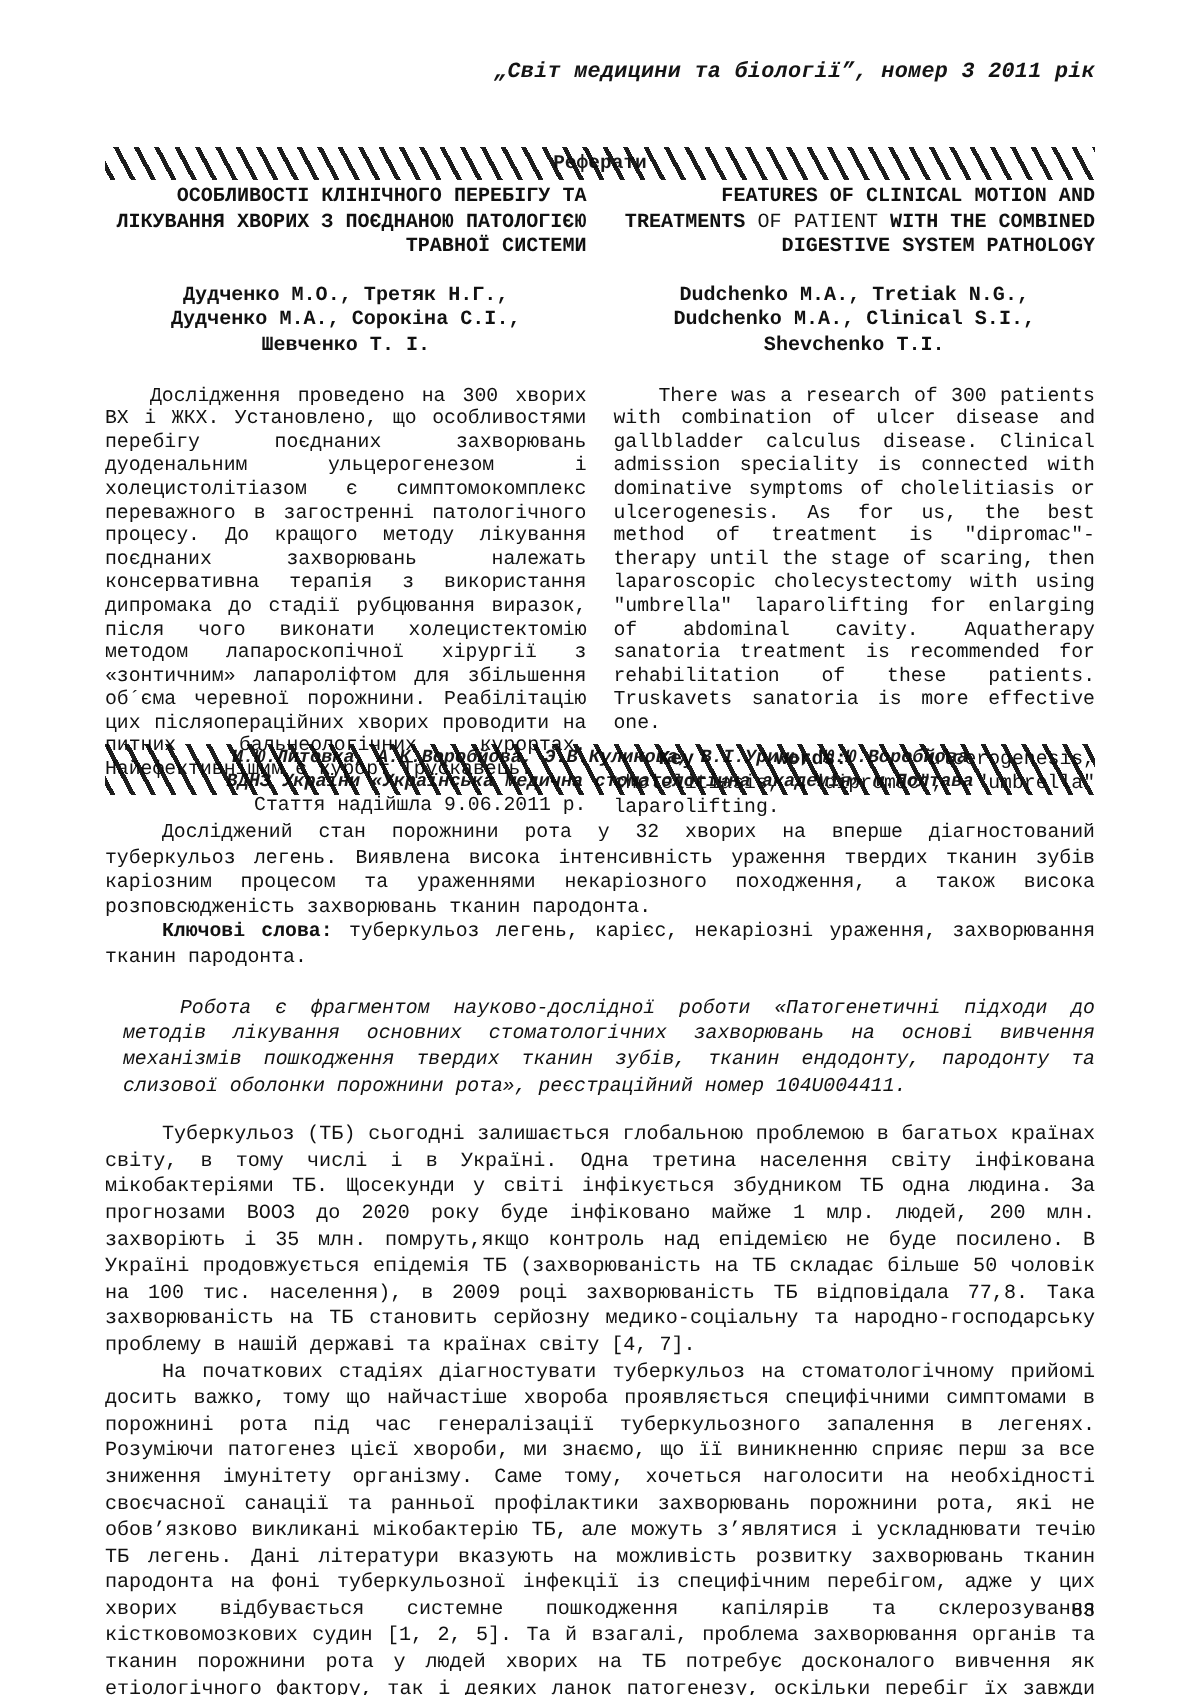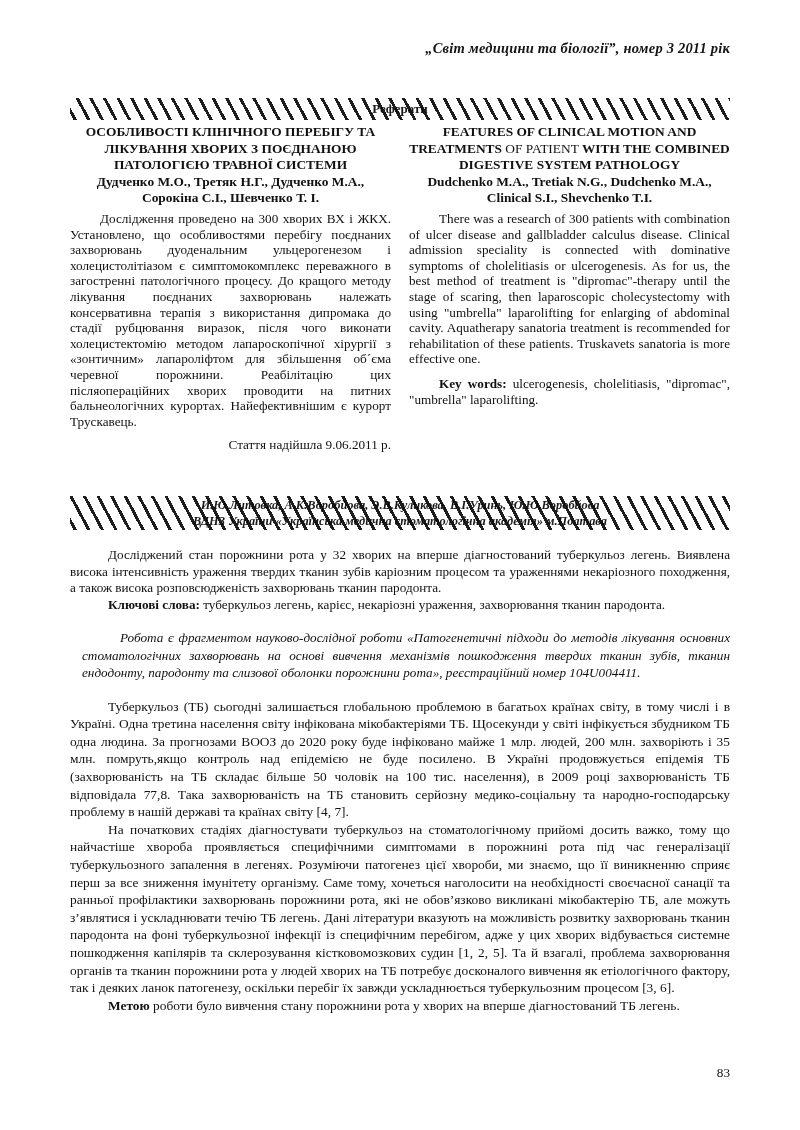--- a/index.html
+++ b/index.html
@@ -17,20 +17,21 @@
     overflow: hidden;
   }
 
   .page {
     position: absolute;
     left: 0; top: 0;
     width: 800px;
     height: 1114px;
     box-sizing: border-box;
     padding: 0;
+    font-family: Liberation Mono, monospace;
   }
 
   
   .running-head {
     position: absolute;
     left: 70px;
     top: 40px;
     width: 660px;
     text-align: right;
     font-style: italic;
@@ -83,33 +84,33 @@
   .two-col {
     display: flex;
     gap: 18px;
     margin-top: 4px;
   }
   .col {
     width: 321px;
   }
 
   .art-title {
-    text-align: center;
+    text-align: right;
     font-weight: bold;
     font-size: 13.4px;
     line-height: 16.6px;
     margin: 0;
   }
   .art-title .reg { font-weight: normal; }
   .art-authors {
     text-align: center;
     font-weight: bold;
     font-size: 13.4px;
     line-height: 16.6px;
-    margin: 0;
+    margin: 16px;
   }
 
   .abstract {
     margin: 4px 0 0 0;
     text-align: justify;
     font-size: 13.2px;
     line-height: 15.6px;
     text-indent: 30px;
     hyphens: auto;
     -webkit-hyphens: auto;

